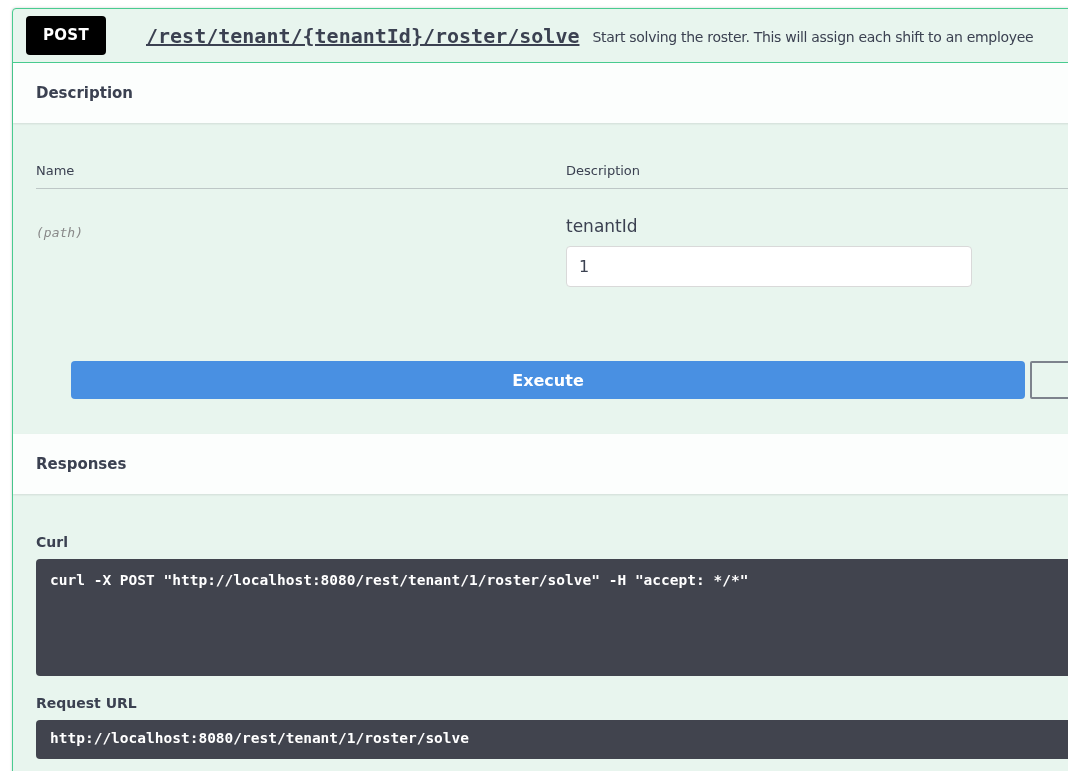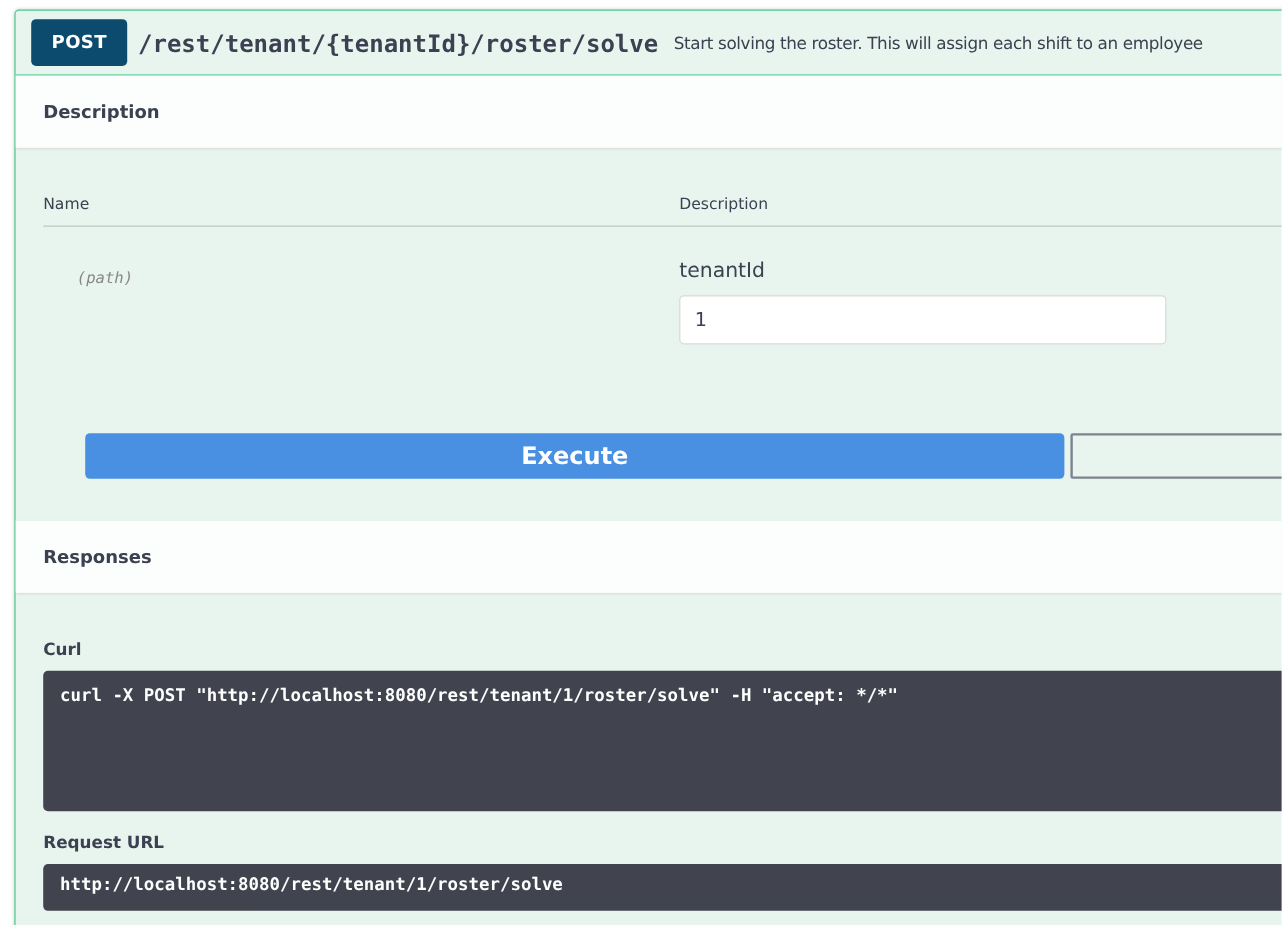--- a/index.html
+++ b/index.html
@@ -22,31 +22,31 @@
   }
 
   
   .opblock-summary {
     display: flex; align-items: center;
     padding: 7px 13px;
     border-bottom: 1px solid #49cc90;
     cursor: pointer;
   }
   .method-badge {
-    background: #0c4a6e; color: #ffffff;
+    background: #000000; color: #ffffff;
     font-weight: bold; font-size: 15px;
     width: 80px; height: 39px; line-height: 39px;
     text-align: center; border-radius: 4px;
     letter-spacing: .3px;
     flex: none;
   }
   .endpoint-path {
     font-family: "DejaVu Sans Mono", "Liberation Mono", monospace;
     font-weight: bold; font-size: 20px; color: #3b4151;
-    margin-left: 9px; white-space: nowrap;
+    margin-left: 40px; white-space: nowrap; text-decoration: underline;
   }
   .endpoint-summary {
     font-size: 14px; color: #3b4151; margin-left: 13px;
     letter-spacing: -0.3px; white-space: nowrap; padding-top: 2px;
   }
 
   
   .section-header {
     height: 60px;
     background: rgba(255,255,255,.85);
@@ -73,38 +73,38 @@
   .required-label {
     color: rgba(244,57,57,.75); font-size: 11px; font-weight: bold;
     position: relative; top: -6px; margin-left: 6px;
   }
   .param-type {
     font-family: "DejaVu Sans Mono", "Liberation Mono", monospace;
     font-weight: bold; font-size: 13px; color: #3b4151; margin-top: 13px;
   }
   .param-in {
     font-family: "DejaVu Sans Mono", "Liberation Mono", monospace;
-    font-style: italic; font-size: 13px; color: #888888; margin-top: 9px; margin-left: 28px;
+    font-style: italic; font-size: 13px; color: #888888; margin-top: 9px;
   }
   .param-desc-text { font-size: 17px; color: #3b4151; }
   .param-input {
     display: block; margin-top: 10px;
     width: 406px; height: 41px;
     background: #ffffff; border: 1px solid #d9d9d9; border-radius: 4px;
     padding: 0 12px; font-size: 16px; color: #3b4151;
     font-family: "DejaVu Sans", "Liberation Sans", sans-serif;
     outline: none;
   }
 
   
   .execute-wrapper { display: flex; margin-top: 74px; padding-left: 35px; }
   .btn-execute {
-    width: 816px; height: 38px; flex: none;
+    width: 954px; height: 38px; flex: none;
     background: #4990e2; color: #ffffff;
-    font-size: 20px; font-weight: bold;
+    font-size: 16px; font-weight: bold;
     font-family: "DejaVu Sans", "Liberation Sans", sans-serif;
     border: none; border-radius: 4px; cursor: pointer;
   }
   .btn-clear {
     margin-left: 5px; width: 420px; height: 38px; flex: none;
     background: transparent; border: 2px solid #7d828c; border-radius: 2px;
     cursor: pointer;
   }
   .responses-gap { height: 35px; }
 

